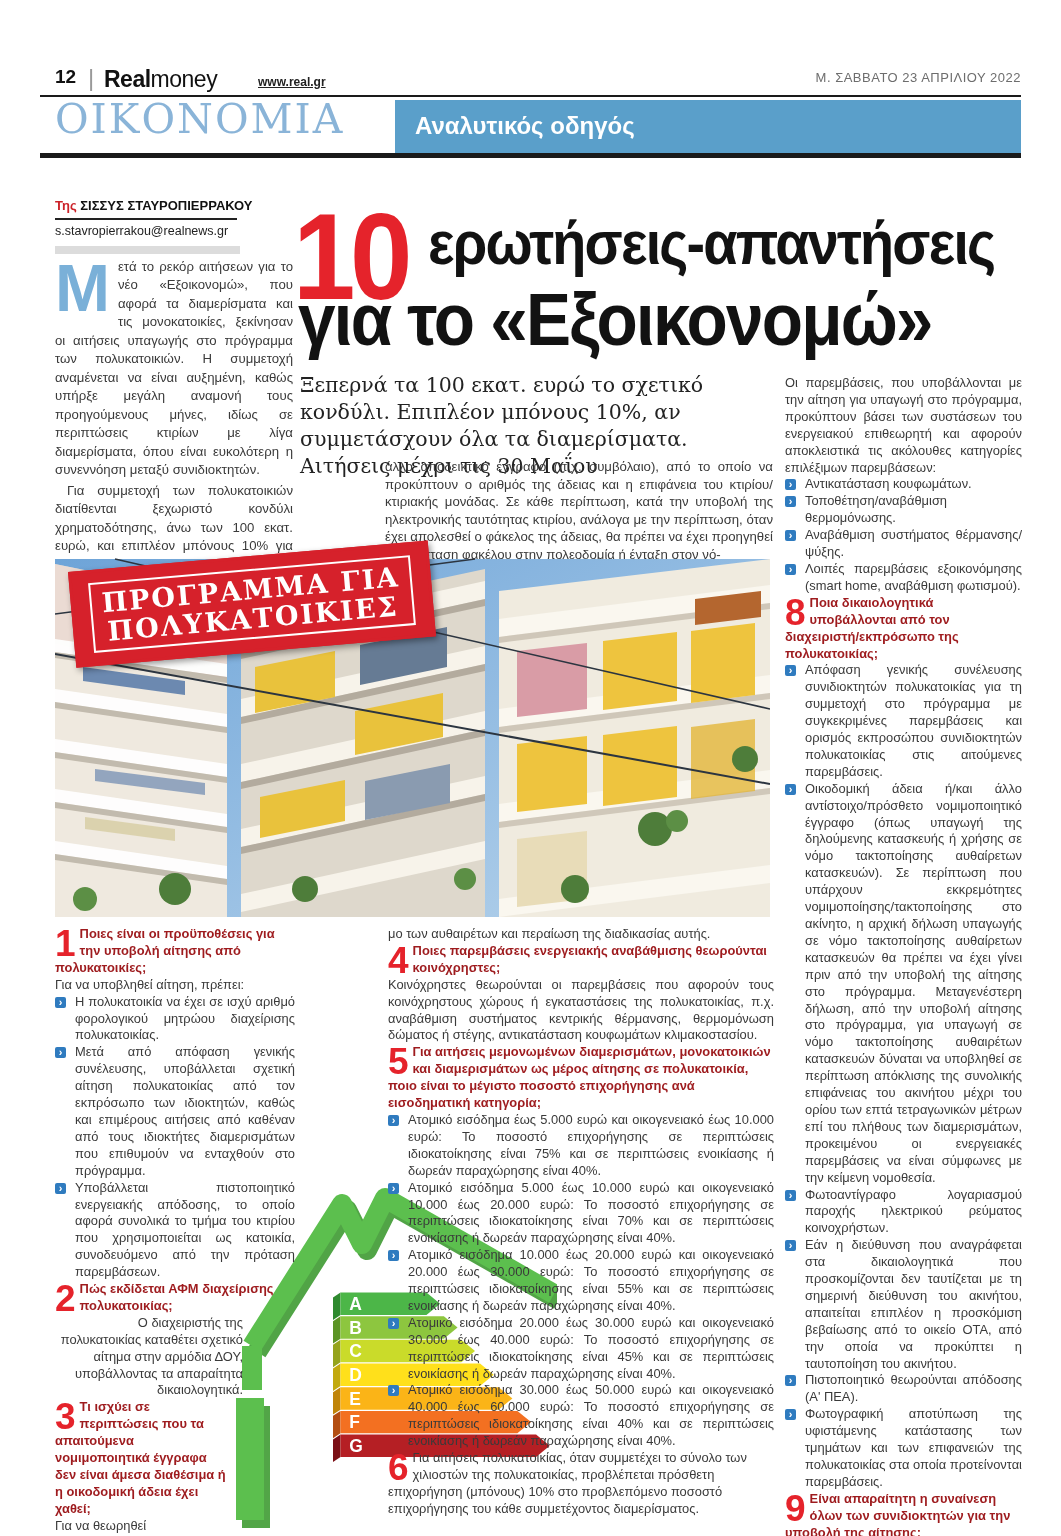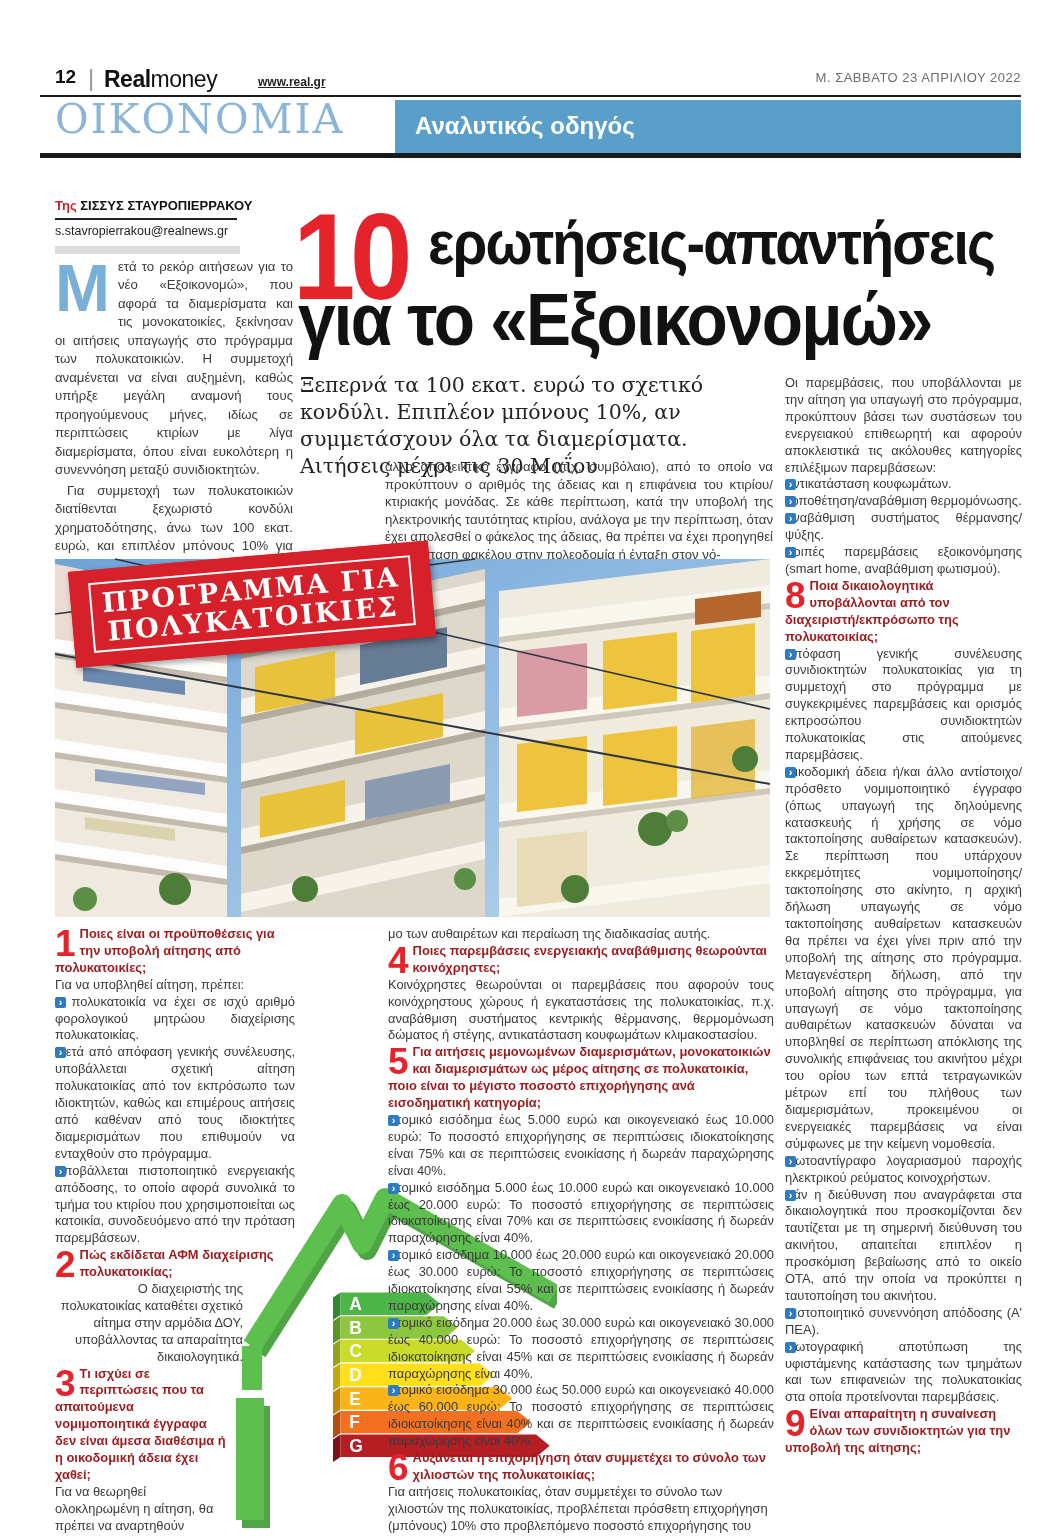--- a/index.html
+++ b/index.html
@@ -47,21 +47,21 @@
   
   .subhl{left:300px;top:372px;width:478px;font-family:"DejaVu Serif","Liberation Serif",serif;
       font-size:20.5px;line-height:1.32;color:#222;}
 
   
   .mid-top{left:385px;top:458px;width:388px;font-size:13.2px;line-height:1.33;text-align:justify;}
 
   
   .col{font-size:12.9px;line-height:1.31;text-align:justify;}
   .col p{margin:0;}
-  .bullet{position:relative;padding-left:0;}
+  .bullet{position:relative;padding-left:20px;}
   .bullet::before{content:"›";position:absolute;left:0;top:3px;width:11px;height:11px;
       background:#2f7bbf;color:#fff;border-radius:2px;font-size:11px;line-height:10px;
       text-align:center;font-weight:bold;}
   .qhead{font-weight:bold;color:#9e1b1e;text-align:left;}
   .qnum{float:left;font-size:37px;line-height:.85;font-weight:800;color:#e5232b;
       margin:2px 6px 0 0;letter-spacing:-2px;}
 
   .left-col{left:55px;top:926px;width:240px;height:606px;}
   .right-col{left:785px;top:375px;width:237px;height:1150px;}
   .mid-col{left:388px;top:926px;width:386px;height:606px;}
@@ -283,35 +283,35 @@
   <div class="abs col mid-col txt-layer">
     <p>μο των αυθαιρέτων και περαίωση της διαδικασίας αυτής.</p>
     <p class="qhead"><span class="qnum">4</span><span>Ποιες παρεμβάσεις ενεργειακής αναβάθμισης θεωρούνται κοινόχρηστες;</span></p>
     <p>Κοινόχρηστες θεωρούνται οι παρεμβάσεις που αφορούν τους κοινόχρηστους χώρους ή εγκαταστάσεις της πολυκατοικίας, π.χ. αναβάθμιση συστήματος κεντρικής θέρμανσης, θερμομόνωση δώματος ή στέγης, αντικατάσταση κουφωμάτων κλιμακοστασίου.</p>
     <p class="qhead mt4"><span class="qnum">5</span><span>Για αιτήσεις μεμονωμένων διαμερισμάτων, μονοκατοικιών και διαμερισμάτων ως μέρος αίτησης σε πολυκατοικία, ποιο είναι το μέγιστο ποσοστό επιχορήγησης ανά εισοδηματική κατηγορία;</span></p>
     <p class="bullet">Ατομικό εισόδημα έως 5.000 ευρώ και οικογενειακό έως 10.000 ευρώ: Το ποσοστό επιχορήγησης σε περιπτώσεις ιδιοκατοίκησης είναι 75% και σε περιπτώσεις ενοικίασης ή δωρεάν παραχώρησης είναι 40%.</p>
     <p class="bullet">Ατομικό εισόδημα 5.000 έως 10.000 ευρώ και οικογενειακό 10.000 έως 20.000 ευρώ: Το ποσοστό επιχορήγησης σε περιπτώσεις ιδιοκατοίκησης είναι 70% και σε περιπτώσεις ενοικίασης ή δωρεάν παραχώρησης είναι 40%.</p>
     <p class="bullet">Ατομικό εισόδημα 10.000 έως 20.000 ευρώ και οικογενειακό 20.000 έως 30.000 ευρώ: Το ποσοστό επιχορήγησης σε περιπτώσεις ιδιοκατοίκησης είναι 55% και σε περιπτώσεις ενοικίασης ή δωρεάν παραχώρησης είναι 40%.</p>
     <p class="bullet ml40">Ατομικό εισόδημα 20.000 έως 30.000 ευρώ και οικογενειακό 30.000 έως 40.000 ευρώ: Το ποσοστό επιχορήγησης σε περιπτώσεις ιδιοκατοίκησης είναι 45% και σε περιπτώσεις ενοικίασης ή δωρεάν παραχώρησης είναι 40%.</p>
     <p class="bullet ml75">Ατομικό εισόδημα 30.000 έως 50.000 ευρώ και οικογενειακό 40.000 έως 60.000 ευρώ: Το ποσοστό επιχορήγησης σε περιπτώσεις ιδιοκατοίκησης είναι 40% και σε περιπτώσεις ενοικίασης ή δωρεάν παραχώρησης είναι 40%.</p>
-    <p class="qhead mt4 ml110"><span class="qnum">6</span><span>Αυξάνεται η επιχορήγηση όταν συμμετέχει το σύνολο των χιλιοστών της πολυκατοικίας;</span></p>
+    <p class="qhead mt4 ml110"><span class="qnum">6</span></p>
     <p class="ml110">Για αιτήσεις πολυκατοικίας, όταν συμμετέχει το σύνολο των χιλιοστών της πολυκατοικίας, προβλέπεται πρόσθετη επιχορήγηση (μπόνους) 10% στο προβλεπόμενο ποσοστό επιχορήγησης του κάθε συμμετέχοντος διαμερίσματος.</p>
 
   </div>
 
   <div class="abs col right-col txt-layer">
     <p>Οι παρεμβάσεις, που υποβάλλονται με την αίτηση για υπαγωγή στο πρόγραμμα, προκύπτουν βάσει των συστάσεων του ενεργειακού επιθεωρητή και αφορούν αποκλειστικά τις ακόλουθες κατηγορίες επιλέξιμων παρεμβάσεων:</p>
     <p class="bullet">Αντικατάσταση κουφωμάτων.</p>
     <p class="bullet">Τοποθέτηση/αναβάθμιση θερμομόνωσης.</p>
     <p class="bullet">Αναβάθμιση συστήματος θέρμανσης/ψύξης.</p>
     <p class="bullet">Λοιπές παρεμβάσεις εξοικονόμησης (smart home, αναβάθμιση φωτισμού).</p>
     <p class="qhead mt4"><span class="qnum">8</span><span>Ποια δικαιολογητικά υποβάλλονται από τον διαχειριστή/εκπρόσωπο της πολυκατοικίας;</span></p>
     <p class="bullet">Απόφαση γενικής συνέλευσης συνιδιοκτητών πολυκατοικίας για τη συμμετοχή στο πρόγραμμα με συγκεκριμένες παρεμβάσεις και ορισμός εκπροσώπου συνιδιοκτητών πολυκατοικίας στις αιτούμενες παρεμβάσεις.</p>
     <p class="bullet">Οικοδομική άδεια ή/και άλλο αντίστοιχο/πρόσθετο νομιμοποιητικό έγγραφο (όπως υπαγωγή της δηλούμενης κατασκευής ή χρήσης σε νόμο τακτοποίησης αυθαίρετων κατασκευών). Σε περίπτωση που υπάρχουν εκκρεμότητες νομιμοποίησης/τακτοποίησης στο ακίνητο, η αρχική δήλωση υπαγωγής σε νόμο τακτοποίησης αυθαίρετων κατασκευών θα πρέπει να έχει γίνει πριν από την υποβολή της αίτησης στο πρόγραμμα. Μεταγενέστερη δήλωση, από την υποβολή αίτησης στο πρόγραμμα, για υπαγωγή σε νόμο τακτοποίησης αυθαιρέτων κατασκευών δύναται να υποβληθεί σε περίπτωση απόκλισης της συνολικής επιφάνειας του ακινήτου μέχρι του ορίου των επτά τετραγωνικών μέτρων επί του πλήθους των διαμερισμάτων, προκειμένου οι ενεργειακές παρεμβάσεις να είναι σύμφωνες με την κείμενη νομοθεσία.</p>
     <p class="bullet">Φωτοαντίγραφο λογαριασμού παροχής ηλεκτρικού ρεύματος κοινοχρήστων.</p>
     <p class="bullet">Εάν η διεύθυνση που αναγράφεται στα δικαιολογητικά που προσκομίζονται δεν ταυτίζεται με τη σημερινή διεύθυνση του ακινήτου, απαιτείται επιπλέον η προσκόμιση βεβαίωσης από το οικείο ΟΤΑ, από την οποία να προκύπτει η ταυτοποίηση του ακινήτου.</p>
-    <p class="bullet">Πιστοποιητικό συνεννόηση απόδοσης (Α' ΠΕΑ).</p>
+    <p class="bullet">Πιστοποιητικό θεωρούνται απόδοσης (Α' ΠΕΑ).</p>
     <p class="bullet">Φωτογραφική αποτύπωση της υφιστάμενης κατάστασης των τμημάτων και των επιφανειών της πολυκατοικίας στα οποία προτείνονται παρεμβάσεις.</p>
     <p class="qhead mt4"><span class="qnum">9</span><span>Είναι απαραίτητη η συναίνεση όλων των συνιδιοκτητών για την υποβολή της αίτησης;</span></p>
 
   </div>
 
 </div>
 
 </body></html>

